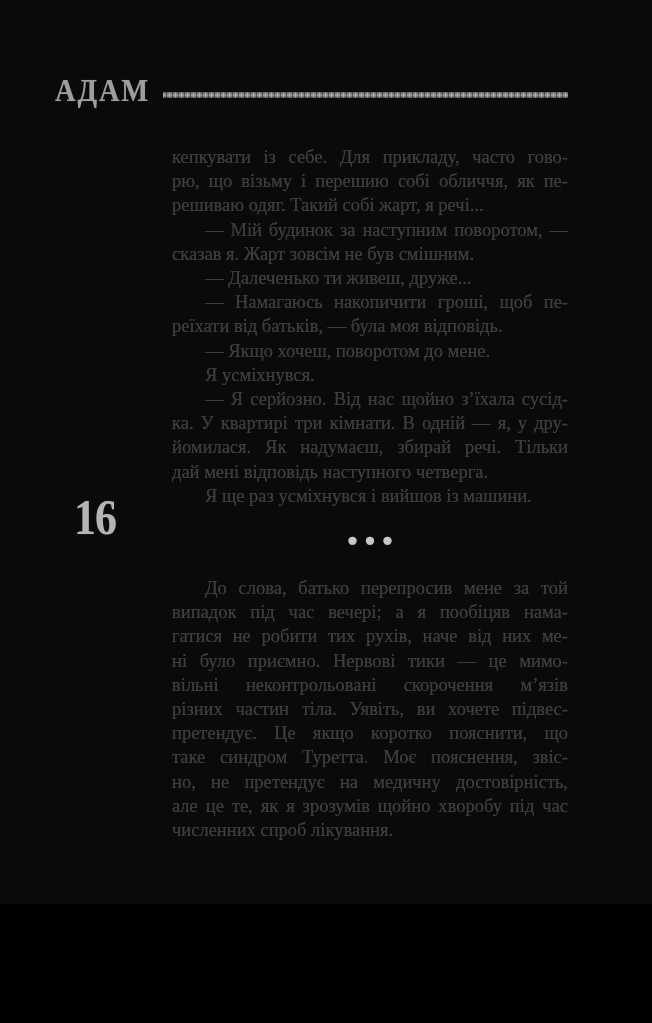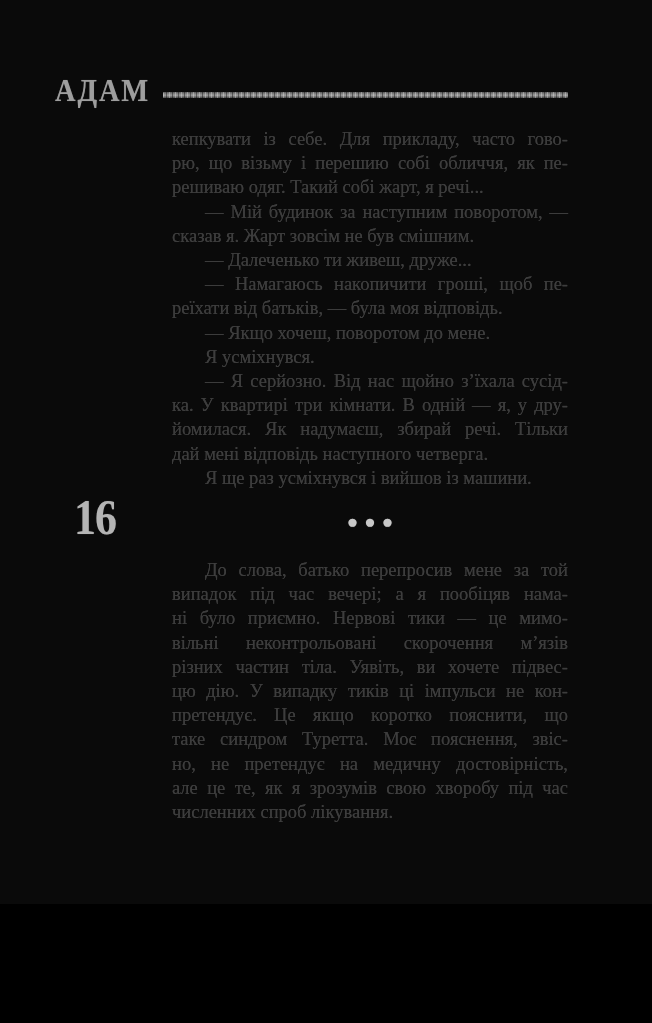--- a/index.html
+++ b/index.html
@@ -27,21 +27,21 @@
     border-radius:1px;
   }
   .page-number{
     position:absolute;left:74px;top:492px;
     font-size:50px;font-weight:700;letter-spacing:-1px;line-height:1;
     color:var(--page-number,#b4b4b4);
     text-shadow:0 0 1px rgba(180,180,180,.5);
     transform:scale(.88,1);transform-origin:left top;
   }
   .text-column{
-    position:absolute;left:172px;top:127px;width:396px;
+    position:absolute;left:172px;top:145px;width:396px;
     font-size:18.5px;line-height:24.2px;
     color:var(--body-text,#3d3d3d);
     text-shadow:0 0 .6px currentColor; 
   }
   .line{white-space:normal;}
   .indent{text-indent:33px;}
   .justify{text-align:justify;text-align-last:justify;}
   .separator{
     text-align:center;
     margin:22px 0 26px;
@@ -70,23 +70,23 @@
       <div class="line indent">— Якщо хочеш, поворотом до мене.</div>
       <div class="line indent">Я усміхнувся.</div>
       <div class="line indent justify">— Я серйозно. Від нас щойно з’їхала сусід-</div>
       <div class="line justify">ка. У квартирі три кімнати. В одній — я, у дру-</div>
       <div class="line justify">йомилася. Як надумаєш, збирай речі. Тільки</div>
       <div class="line">дай мені відповідь наступного четверга.</div>
       <div class="line indent">Я ще раз усміхнувся і вийшов із машини.</div>
       <div class="separator">●●●</div>
       <div class="line indent justify">До слова, батько перепросив мене за той</div>
       <div class="line justify">випадок під час вечері; а я пообіцяв нама-</div>
+      <div class="line justify">гатися не робити тих рухів, наче від них ме-</div>
       <div class="line justify">ні було приємно. Нервові тики — це мимо-</div>
       <div class="line justify">вільні неконтрольовані скорочення м’язів</div>
       <div class="line justify">різних частин тіла. Уявіть, ви хочете підвес-</div>
-      <div class="line justify">цю дію. У випадку тиків ці імпульси не кон-</div>
       <div class="line justify">претендує. Це якщо коротко пояснити, що</div>
       <div class="line justify">таке синдром Туретта. Моє пояснення, звіс-</div>
       <div class="line justify">но, не претендує на медичну достовірність,</div>
-      <div class="line justify">але це те, як я зрозумів свою хворобу під час</div>
+      <div class="line justify">але це те, як я зрозумів щойно хворобу під час</div>
       <div class="line">численних спроб лікування.</div>
     </div>
 </div>
 
 </body></html>

